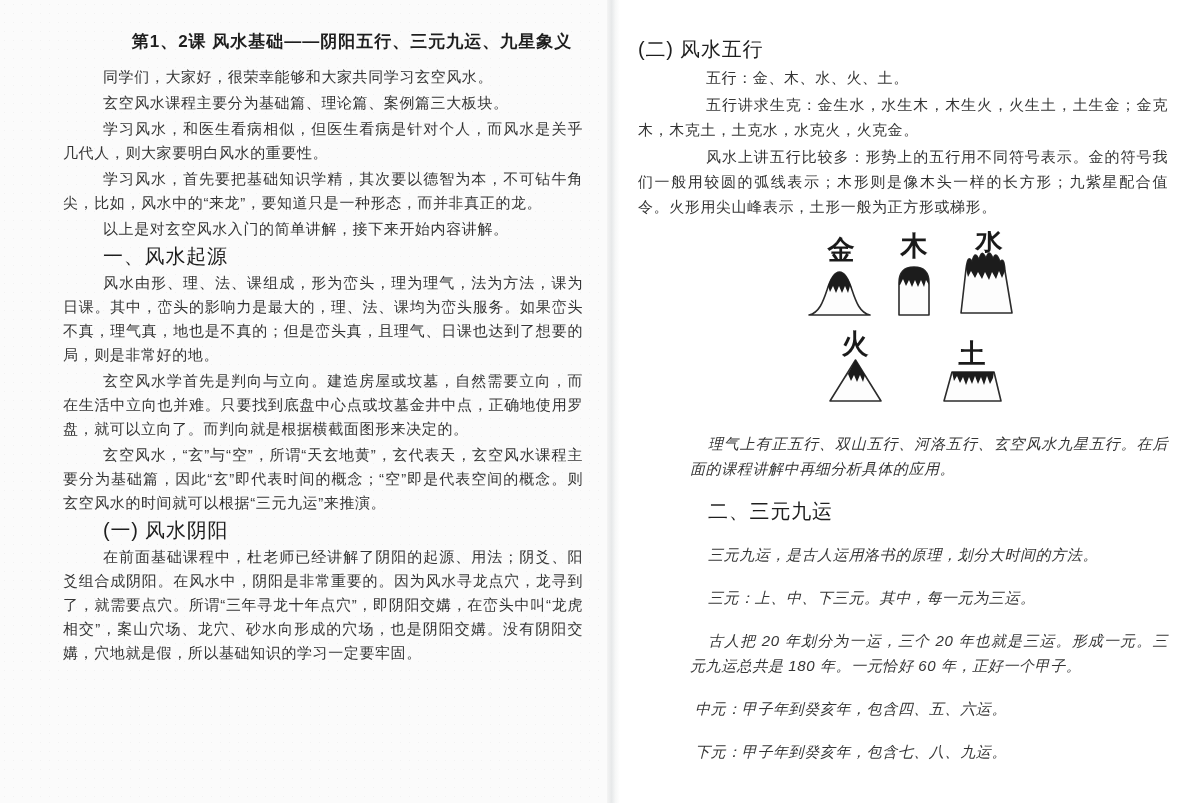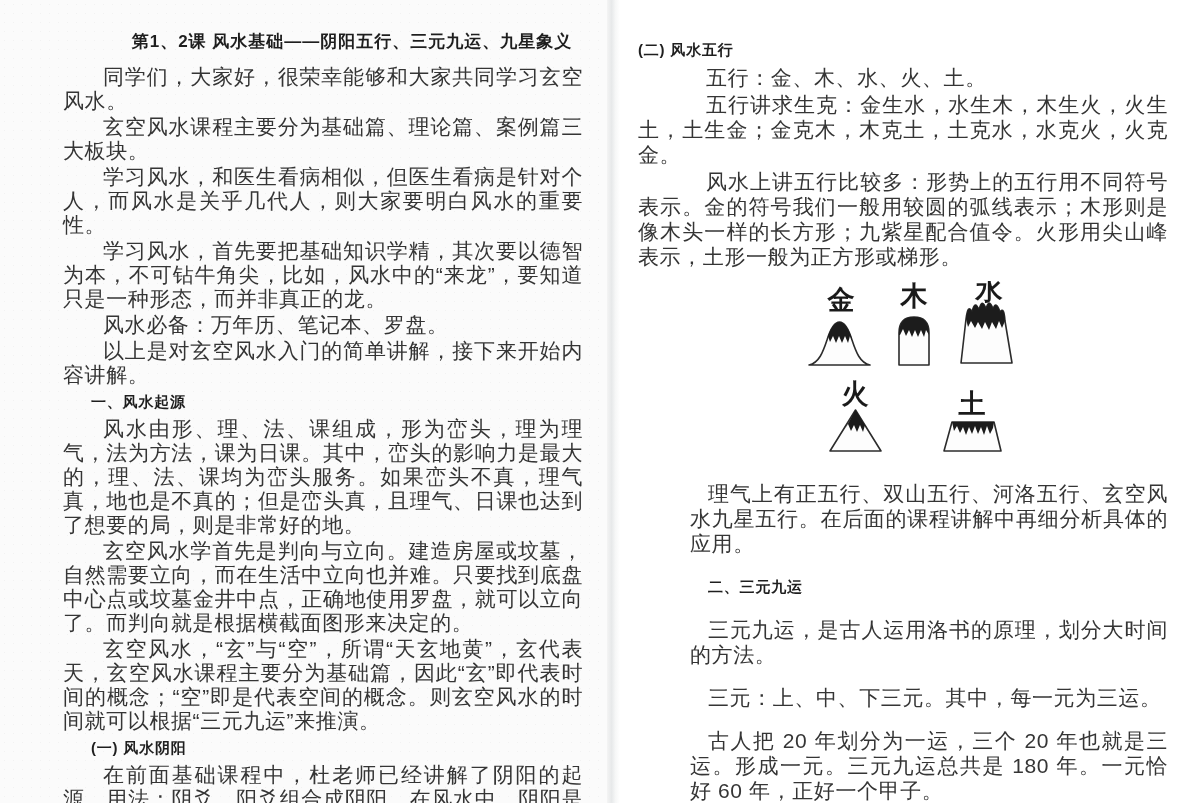--- a/index.html
+++ b/index.html
@@ -35,48 +35,48 @@
   .doc-title {
     font-size: 17px;
     font-weight: bold;
     color: #1e1e1e;
     text-align: center;
     letter-spacing: 1px;
     margin: 0 0 11px 58px;
     line-height: 24px;
   }
   p.para {
-    font-size: 21px;
+    font-size: 15px;
     line-height: 24px;
     letter-spacing: 0.6px;
     text-align: justify;
     margin: 2px 0;
     color: #353535;
   }
   h2.heading {
-    font-size: 15px;
+    font-size: 20px;
     line-height: 24px;
     letter-spacing: 0.8px;
-    font-weight: bold;
+    font-weight: normal;
     color: #1e1e1e;
     margin: 3px 0;
   }
   
   .page-left p.para { text-indent: 40px; }
-  .page-left h2.heading { margin-left: 28px; }
+  .page-left h2.heading { margin-left: 40px; }
 
   
   .page-right p.para { line-height: 25px; }
   .page-right h2.heading { line-height: 25px; }
   .heading-upper { margin-left: 72px; }
   .indent-lg { text-indent: 68px; }
 
   
   .lower { margin-left: 52px; }
-  .lower p.para { margin: 18px 0; }
+  .lower p.para { margin: 18px 0; font-style: italic; }
   .indent-sm { text-indent: 18px; }
   .indent-md { text-indent: 26px; }
   .indent-xs { text-indent: 5px; }
   h2.heading.indent-sm { margin-left: 0; text-indent: 18px; }
 
   
   figure.five-elements {
     width: 310px;
     height: 182px;
     margin: 12px 0 16px 130px;
@@ -96,21 +96,20 @@
 <body>
 
 <div class="sheet">
 
   <section class="page page-left">
     <h1 class="doc-title">第1、2课 风水基础——阴阳五行、三元九运、九星象义</h1>
     <p class="para">同学们，大家好，很荣幸能够和大家共同学习玄空风水。</p>
     <p class="para">玄空风水课程主要分为基础篇、理论篇、案例篇三大板块。</p>
     <p class="para">学习风水，和医生看病相似，但医生看病是针对个人，而风水是关乎几代人，则大家要明白风水的重要性。</p>
     <p class="para">学习风水，首先要把基础知识学精，其次要以德智为本，不可钻牛角尖，比如，风水中的“来龙”，要知道只是一种形态，而并非真正的龙。</p>
-    <p class="para">风水必备：万年历、笔记本、罗盘。</p>
     <p class="para">以上是对玄空风水入门的简单讲解，接下来开始内容讲解。</p>
     <h2 class="heading">一、风水起源</h2>
     <p class="para">风水由形、理、法、课组成，形为峦头，理为理气，法为方法，课为日课。其中，峦头的影响力是最大的，理、法、课均为峦头服务。如果峦头不真，理气真，地也是不真的；但是峦头真，且理气、日课也达到了想要的局，则是非常好的地。</p>
     <p class="para">玄空风水学首先是判向与立向。建造房屋或坟墓，自然需要立向，而在生活中立向也并难。只要找到底盘中心点或坟墓金井中点，正确地使用罗盘，就可以立向了。而判向就是根据横截面图形来决定的。</p>
     <p class="para">玄空风水，“玄”与“空”，所谓“天玄地黄”，玄代表天，玄空风水课程主要分为基础篇，因此“玄”即代表时间的概念；“空”即是代表空间的概念。则玄空风水的时间就可以根据“三元九运”来推演。</p>
     <h2 class="heading">(一) 风水阴阳</h2>
     <p class="para">在前面基础课程中，杜老师已经讲解了阴阳的起源、用法；阴爻、阳爻组合成阴阳。在风水中，阴阳是非常重要的。因为风水寻龙点穴，龙寻到了，就需要点穴。所谓“三年寻龙十年点穴”，即阴阳交媾，在峦头中叫“龙虎相交”，案山穴场、龙穴、砂水向形成的穴场，也是阴阳交媾。没有阴阳交媾，穴地就是假，所以基础知识的学习一定要牢固。</p>
   </section>
 
   <div class="page-divider"></div>

